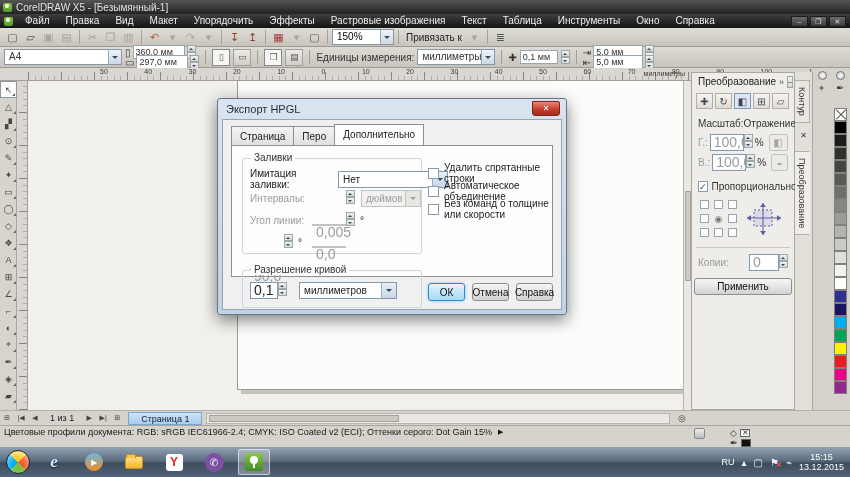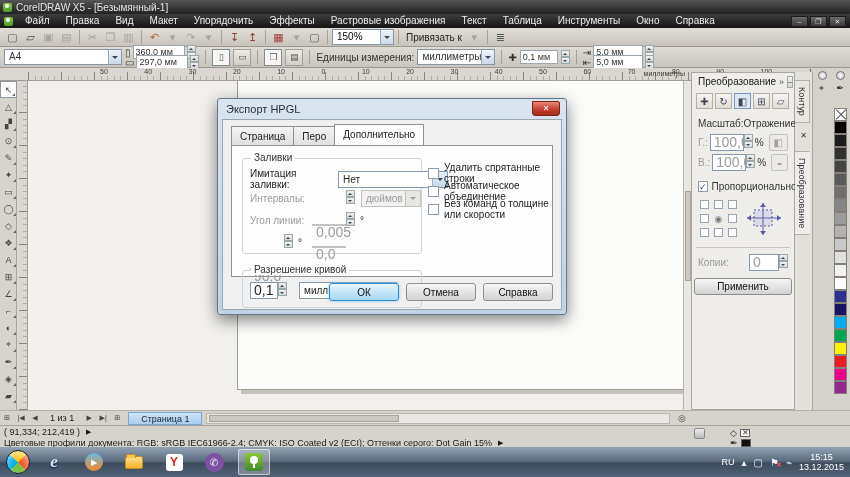--- a/index.html
+++ b/index.html
@@ -127,21 +127,21 @@
     line-height:15px; padding:0 3px; }
   .spinfld.disabled .fv { background:#f2f1ef; color:#9b9b9b; border-color:#c2c2c2;margin-top:34px; }
   .cb { width:11px; height:11px; background:#fff; border:1px solid #8a9cab; flex:0 0 auto; }
   .dlg-check { position:absolute; display:flex; gap:5px; align-items:center; font-size:10px; color:#222; }
   .btn { height:18px; border:1px solid #8e8e8e; border-radius:3px; font-size:10px;
     background:linear-gradient(#f6f6f6,#e6e6e6 45%,#d2d2d2); display:flex; align-items:center;
     justify-content:center; color:#111; }
   .btn.default { border-color:#2a8dd4; box-shadow:0 0 3px #7dc1ea;
     background:linear-gradient(#ecf7fd,#c6e6f8 45%,#a9d9f3); }
   .dlg-buttons { position:absolute; right:8px; bottom:8px; display:flex; gap:7px; }
-  .dlg-buttons .btn { width:70px; }
+  .dlg-buttons .btn { width:37px; }
 
   
   .docker { position:absolute; left:691px; top:72px; width:104px; height:338px;
     background:#eeede9; border:1px solid #aaa69e; font-size:10px; color:#333; }
   .dk-head { height:17px; display:flex; align-items:center; padding:0 2px 0 6px; gap:3px; }
   .dk-title { font-size:10px; color:#222; }
   .dk-btn { width:13px; height:12px; border:1px solid #9aa; background:linear-gradient(#f4f3f1,#d9d6d0);
     font-size:7px; line-height:10px; text-align:center; color:#333; }
   .dk-btn.close { background:linear-gradient(#e98778,#c13527); color:#fff; border-color:#7e2317; }
   .dk-tools { display:flex; gap:2px; padding:3px 4px; }
@@ -726,24 +726,20 @@
     <span class="nav-btn">⊞</span>
     <span class="page-tab">Страница 1</span>
     <span class="hscroll-track">
       <span class="hscroll-thumb"></span>
     </span>
     <span class="mag-btn">◎</span>
   </div>
 
   <div class="statusbar">
     <div class="st-row">
-      <span>( 91,334; 212,419 )</span>
-      <span style="font-size:7px">▶</span>
-    </div>
-    <div class="st-row">
       <span>Цветовые профили документа: RGB: sRGB IEC61966-2.4; CMYK: ISO Coated v2 (ECI); Оттенки серого: Dot Gain 15%</span>
       <span style="font-size:7px">▶</span>
     </div>
     <span class="st-ind" style="left:694px; top:2px">
       <span style="width:11px;height:11px;border:1px solid #888;border-radius:2px;background:linear-gradient(#eee,#bbb)"></span>
     </span>
     <span class="st-ind" style="left:730px; top:2px">
       <span>◇</span>
       <span class="ind-box none"></span>
     </span>

